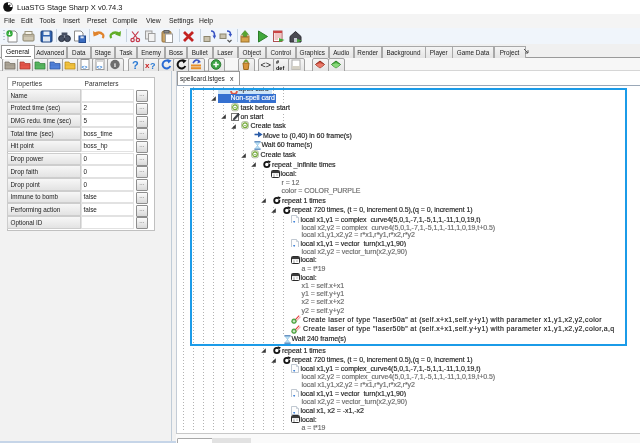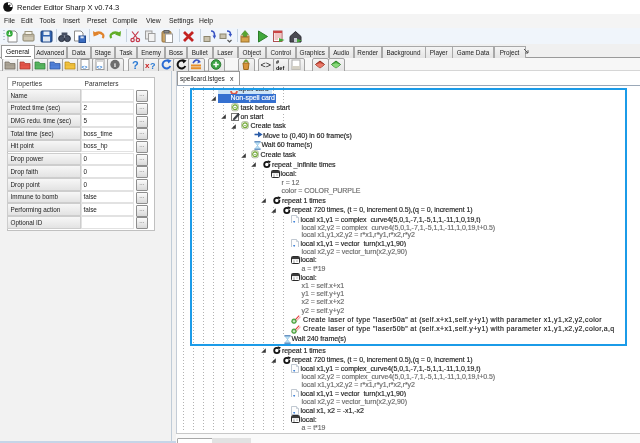--- a/index.html
+++ b/index.html
@@ -1,20 +1,20 @@
 <!DOCTYPE html>
 <html><head><meta charset="utf-8"><style>html,body{margin:0;padding:0}#app{position:relative;width:640px;height:443px;font-family:"Liberation Sans",sans-serif;overflow:hidden;background:#fff}.tt{position:absolute;font-size:7px;letter-spacing:-0.05px;white-space:pre;-webkit-text-stroke:0.15px currentColor}</style></head><body>
 <div id="app">
     <div style="position:absolute;left:0;top:0;width:640px;height:14px;background:#fff"></div>
     <svg style="position:absolute;left:3px;top:2px" width="10" height="10" viewBox="0 0 10 10">
       <circle cx="5" cy="5" r="4.8" fill="#111"></circle>
       <path d="M5 0.5 A4.5 4.5 0 0 1 9.5 5 L7 5 A2.5 2.5 0 0 0 5 2.8 Z" fill="#fff"></path>
       <circle cx="6.8" cy="3.2" r="0.8" fill="#111"></circle>
     </svg>
-    <span style="position:absolute;left:17px;top:2.8px;font-size:7.5px;color:#111">Render Editor Sharp X v0.74.3</span>
+    <span style="position:absolute;left:17px;top:2.8px;font-size:7.5px;color:#111">LuaSTG Stage Sharp X v0.74.3</span>
     <div style="position:absolute;left:0;top:14px;width:640px;height:14px;background:#f4f4f4"></div>
     <span style="position:absolute;left:4px;top:17.3px;font-size:6.8px;color:#1a1a1a">File</span>
     <span style="position:absolute;left:21px;top:17.3px;font-size:6.8px;color:#1a1a1a">Edit</span>
     <span style="position:absolute;left:39.5px;top:17.3px;font-size:6.8px;color:#1a1a1a">Tools</span>
     <span style="position:absolute;left:63px;top:17.3px;font-size:6.8px;color:#1a1a1a">Insert</span>
     <span style="position:absolute;left:87px;top:17.3px;font-size:6.8px;color:#1a1a1a">Preset</span>
     <span style="position:absolute;left:112.5px;top:17.3px;font-size:6.8px;color:#1a1a1a">Compile</span>
     <span style="position:absolute;left:146px;top:17.3px;font-size:6.8px;color:#1a1a1a">View</span>
     <span style="position:absolute;left:169px;top:17.3px;font-size:6.8px;color:#1a1a1a">Settings</span>
     <span style="position:absolute;left:199px;top:17.3px;font-size:6.8px;color:#1a1a1a">Help</span>

